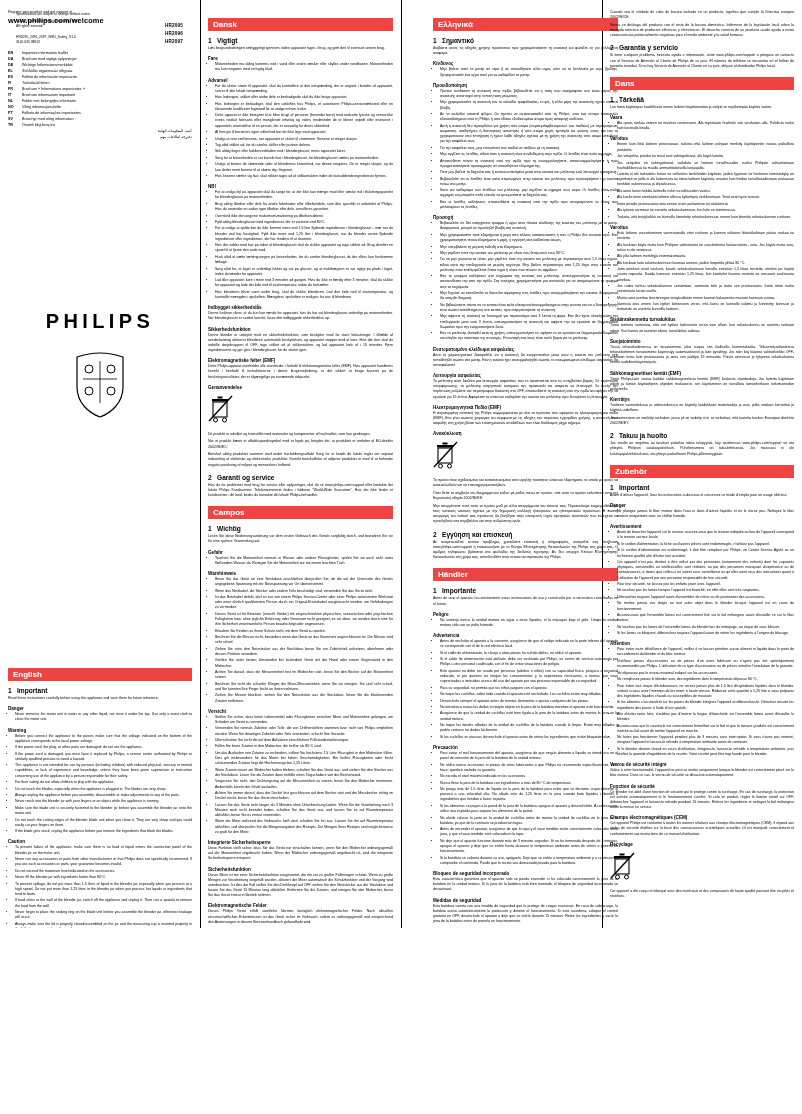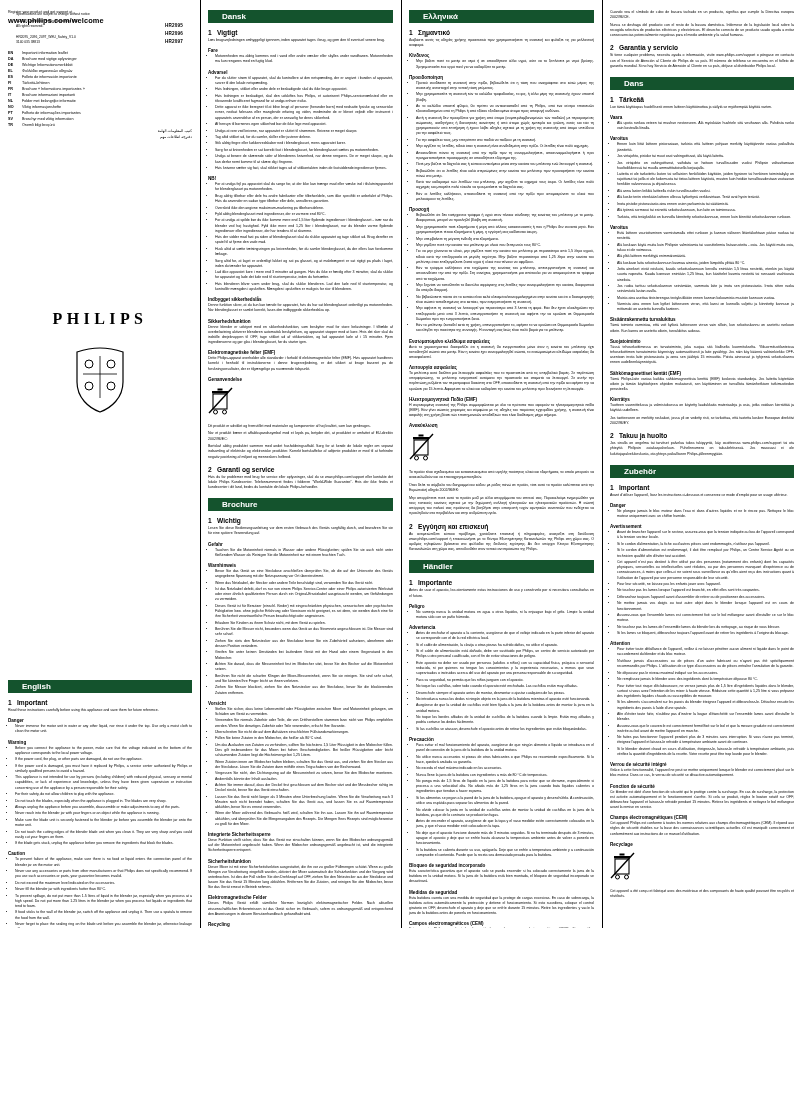--- a/index.html
+++ b/index.html
@@ -1,37 +1,37 @@
 <!DOCTYPE html>
 <html><head>
 <meta charset="utf-8">
 <style>
   html,body{margin:0;padding:0;background:#ffffff;}
   body{width:802px;height:1114px;font-family:"Liberation Sans",sans-serif;color:#000;}
   .sheet{position:relative;width:802px;height:928px;overflow:hidden;}
   .col{position:absolute;top:0;height:1114px;box-sizing:border-box;padding:10px 8px 6px 8px;}
   .c1{left:0;width:200px;}
   .c2{left:200px;width:201px;}
-  .c3{left:401px;width:201px;}
+  .c3{left:425px;width:201px;}
   .c4{left:602px;width:200px;}
   .vline{position:absolute;top:0;bottom:0;width:1px;background:#000;}
   .reg{font-size:3.6px;line-height:1.45;}
   .url{font-size:7.4px;font-weight:bold;letter-spacing:.1px;margin-top:1px;}
   .models{position:absolute;right:9px;top:12px;text-align:right;font-size:4.6px;line-height:1.7;font-weight:bold;letter-spacing:.2px;}
   .langlist{margin-top:26px;font-size:3.7px;line-height:1.62;}
   .langlist div{white-space:nowrap;}
   .langlist .lc{display:inline-block;width:14px;font-weight:bold;}
   .rtl{direction:rtl;text-align:right;}
   .brandwrap{position:absolute;left:0;right:0;top:300px;text-align:center;}
-  .brand{font-size:16px;letter-spacing:4.4px;font-weight:bold;font-family:Liberation Serif, serif;}
+  .brand{font-size:20px;letter-spacing:4.4px;font-weight:bold;font-family:Liberation Sans, sans-serif;}
   .shield{margin:18px auto 0;width:54px;height:68px;}
   .spec{position:absolute;left:8px;bottom:96px;font-size:3.3px;line-height:1.5;width:184px;}
   .spec .sp2{margin-top:2px;}
   .spec .sp3{margin-top:6px;}
-  .banner{background:#14532d;color:#fff;font-size:8px;font-weight:bold;padding:2px 14px;margin:0 0 5px 0;}
+  .banner{background:#ef4444;color:#fff;font-size:8px;font-weight:bold;padding:2px 5px;margin:8px 0 5px 0;}
   h2.sec{font-size:6.6px;font-weight:bold;margin:6px 0 2px 0;}
   h2.sec .num{display:inline-block;width:9px;}
   h3.sub{font-size:4.6px;font-weight:bold;margin:5px 0 1px 0;}
   p.t{font-size:3.55px;line-height:1.46;margin:0 0 2.5px 0;text-align:justify;}
   ul.t{margin:0 0 3px 0;padding-left:7px;}
   ul.t li{font-size:3.55px;line-height:1.46;margin-bottom:1.3px;text-align:justify;}
   .sym{margin:4px 0 4px 0;}
   .bin{width:26px;height:30px;}
   .colinner{position:relative;}
 </style>
@@ -88,21 +88,21 @@
       <div class="spec">
         <div>Specifications are subject to change without notice</div>
         <div class="sp2">© 2013 Koninklijke Philips Electronics N.V.</div>
         <div>All rights reserved.</div>
         <div class="sp3">HR2095_2096_2097_WEU_Safety_V1.0</div>
         <div>3140 035 38813</div>
       </div>
     </div>
   </div>
 
-  <div class="col c1" style="top:680px;height:434px;padding-top:0">
+  <div class="col c1" style="top:660px;height:434px;padding-top:0">
     <div class="banner">English</div>
     <h2 class="sec"><span class="num">1</span><span>Important</span></h2>
     <p class="t">Read these instructions carefully before using this appliance and save them for future reference.</p>
 
     <h3 class="sub">Danger</h3>
     <ul class="t">
       <li>Never immerse the motor unit in water or any other liquid, nor rinse it under the tap. Use only a moist cloth to clean the motor unit.</li>
     </ul>
 
     <h3 class="sub">Warning</h3>
@@ -218,21 +218,21 @@
         <line x1="1" y1="27" x2="24" y2="2" stroke="#000" stroke-width="1.4"></line>
       </svg>
     </div>
     <p class="t">Dit produkt er udviklet og fremstillet med materialer og komponenter af høj kvalitet, som kan genbruges.</p>
     <p class="t">Når et produkt bærer et affaldsspandssymbol med et kryds på, betyder det, at produktet er omfattet af EU-direktiv 2002/96/EC:</p>
     <p class="t">Bortskaf aldrig produktet sammen med andet husholdningsaffald. Sørg for at kende de lokale regler om separat indsamling af elektriske og elektroniske produkter. Korrekt bortskaffelse af udtjente produkter er med til at forhindre negativ påvirkning af miljøet og menneskers helbred.</p>
 
     <h2 class="sec"><span class="num">2</span><span>Garanti og service</span></h2>
     <p class="t">Hvis du får problemer med brug for service eller oplysninger, skal du se www.philips.com/support eller kontakte det lokale Philips Kundecenter. Telefonnummeret findes i folderen "World-Wide Guarantee". Hvis der ikke findes et kundecenter i dit land, bedes du kontakte din lokale Philips-forhandler.</p>
 
-    <div class="banner" style="margin-top:8px">Brochure</div>
+    <div class="banner" style="margin-top:8px">Campos</div>
     <h2 class="sec"><span class="num">1</span><span>Wichtig</span></h2>
     <p class="t">Lesen Sie diese Bedienungsanleitung vor dem ersten Gebrauch des Geräts sorgfältig durch, und bewahren Sie sie für eine spätere Verwendung auf.</p>
 
     <h3 class="sub">Gefahr</h3>
     <ul class="t">
       <li>Tauchen Sie die Motoreinheit niemals in Wasser oder andere Flüssigkeiten; spülen Sie sie auch nicht unter fließendem Wasser ab. Reinigen Sie die Motoreinheit nur mit einem feuchten Tuch.</li>
     </ul>
 
     <h3 class="sub">Warnhinweis</h3>
     <ul class="t">

